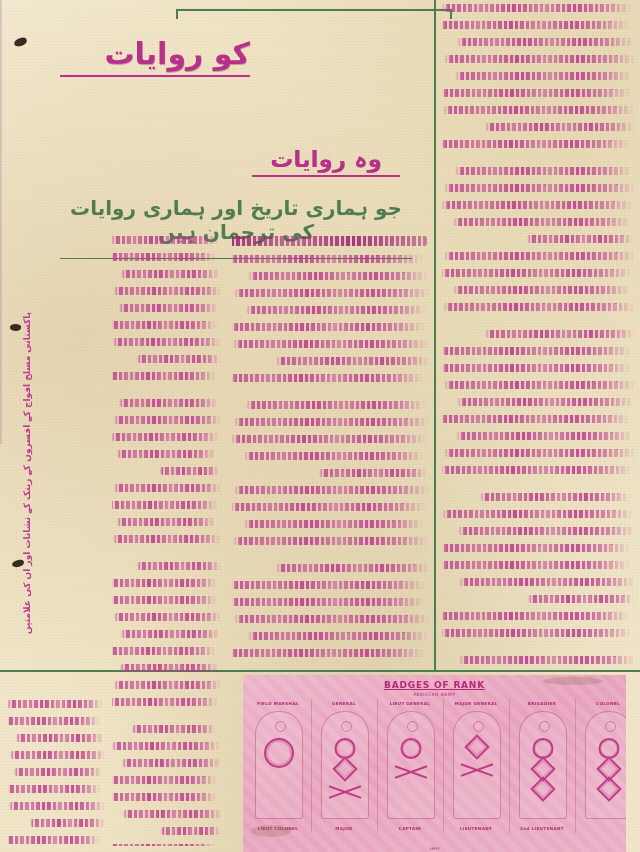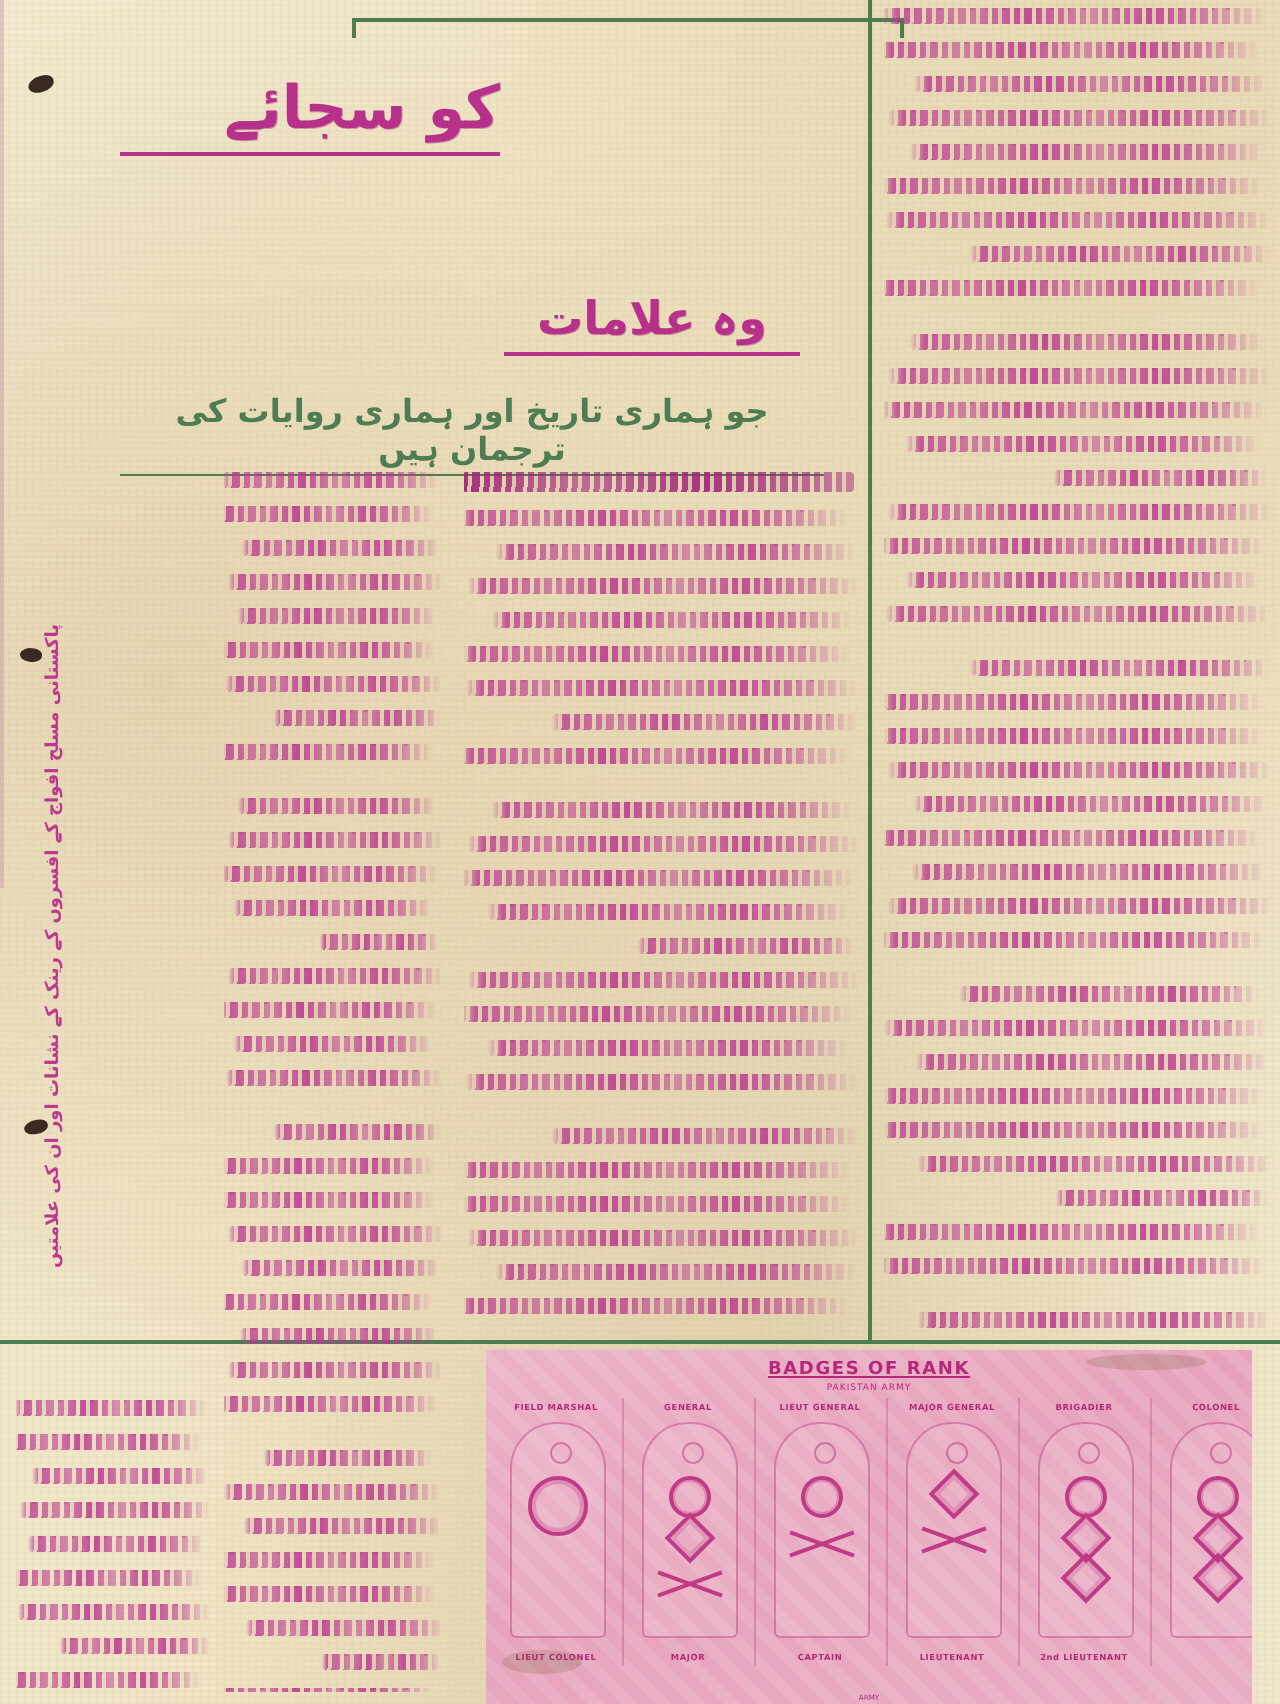--- a/index.html
+++ b/index.html
@@ -55,22 +55,22 @@
     text-shadow:.4px .4px 0 rgba(150,40,120,.45);
   }
   .hl{
     position:absolute;direction:rtl;text-align:right;color:#b7318a;
     font-weight:700;text-shadow:.5px .5px 0 rgba(150,40,120,.4);
   }
   #hl-line1{left:60px;top:22px;width:190px;font-size:30px;border-bottom:2px solid #b7318a;padding-bottom:4px;}
   #hl-line2{left:60px;top:72px;width:190px;font-size:30px;border-bottom:2px solid #b7318a;padding-bottom:4px;}
   #subdeck{
     position:absolute;left:60px;top:182px;width:352px;direction:rtl;text-align:center;
-    font-size:16px;color:#4f7d52;font-weight:700;
-    border-bottom:1.5px solid #4f7d52;padding-bottom:3px;
+    font-size:20px;color:#4f7d52;font-weight:700;
+    border-bottom:1.5px solid #4f7d52;padding-bottom:14px;
   }
 
   
   .col{position:absolute;direction:rtl;overflow:hidden;}
   #col-left{left:112px;top:236px;width:108px;height:610px;}
   #col-mid{left:232px;top:236px;width:196px;height:430px;}
   #col-right{left:442px;top:4px;width:192px;height:660px;}
   #col-leftmost{left:8px;top:700px;width:96px;height:148px;}
   .scrawl{position:relative;height:100%;}
   .ln{
@@ -189,22 +189,22 @@
 <div class="grn" id="frame-top-rule-cap-l"></div>
 <div class="grn" id="frame-top-rule-cap-r"></div>
 <div class="grn" id="col-div-right"></div>
 <div class="grn" id="frame-main-bottom"></div>
 <div class="grn" id="frame-right-bottom"></div>
 <div id="rule-mid-left"></div>
 
 <div id="masthead">
 
 
-  <div class="hl" id="hl-line1">کو سجائے</div>
-  <div id="deck-emblem">وہ علامات</div>
+  <div class="hl" id="hl-line1">کو روایات</div>
+  <div id="deck-emblem">وہ روایات</div>
   <div id="subdeck">جو ہماری تاریخ اور ہماری روایات کی ترجمان ہیں</div>
 </div>
 
 <div id="margin-caption">پاکستانی مسلح افواج کے افسروں کے رینک کے نشانات اور ان کی علامتیں</div>
 <div class="inkblot" id="blot1"></div>
 <div class="inkblot" id="blot2"></div>
 <div class="inkblot" id="blot3"></div>
 
 <div class="col" id="col-right">
     <div class="scrawl">

